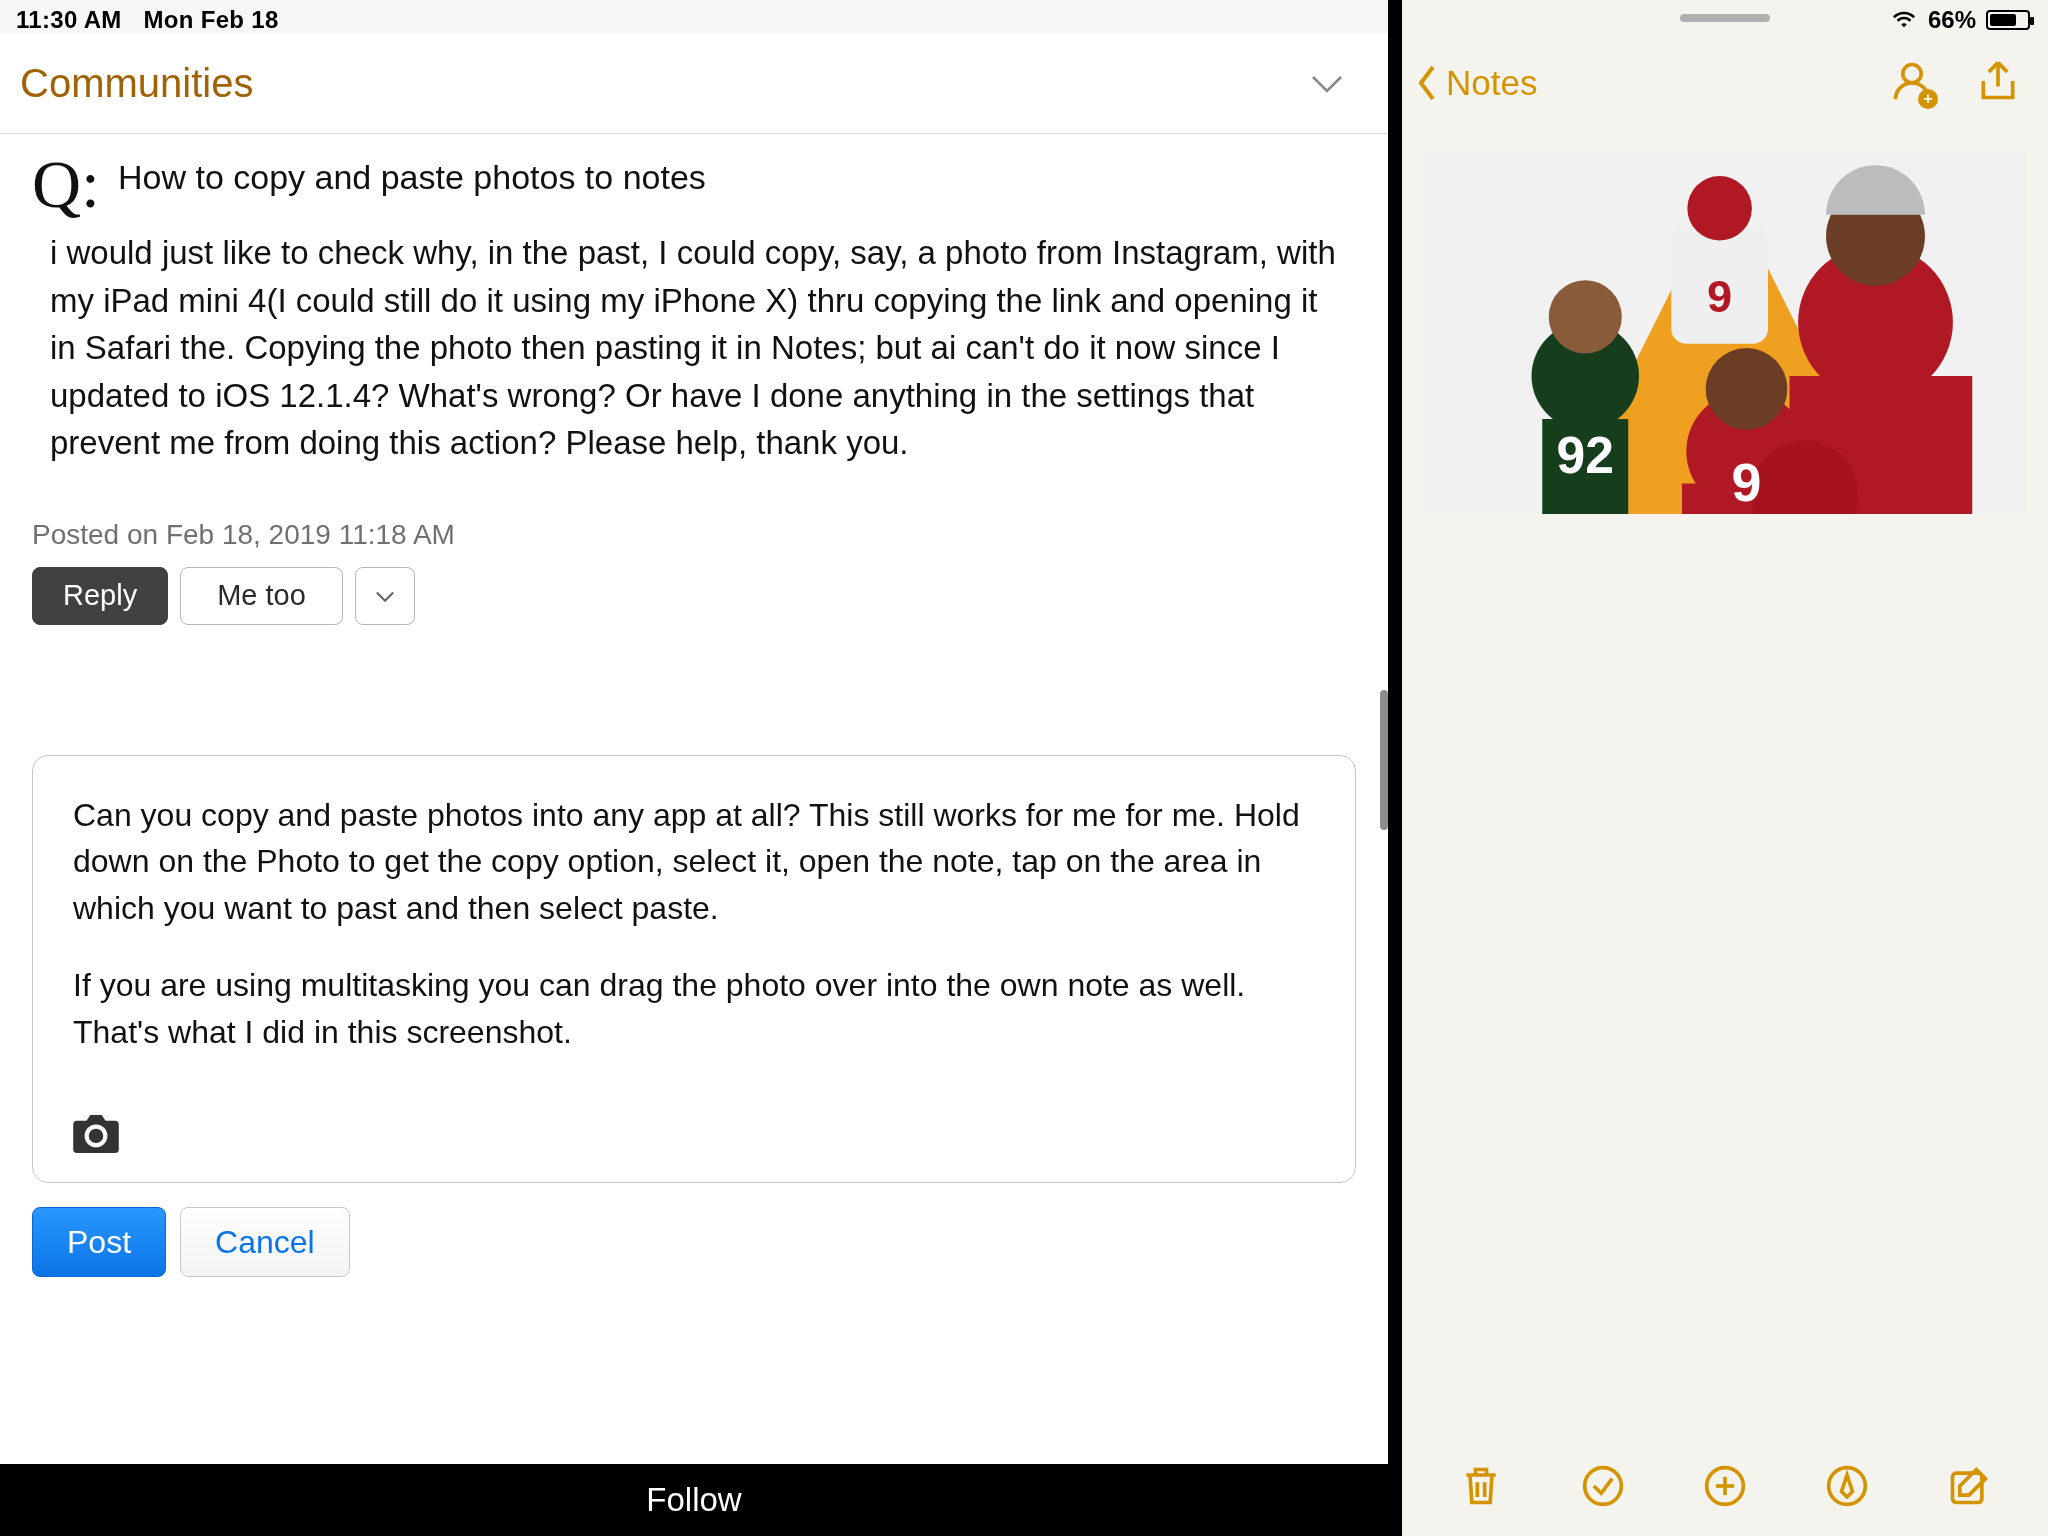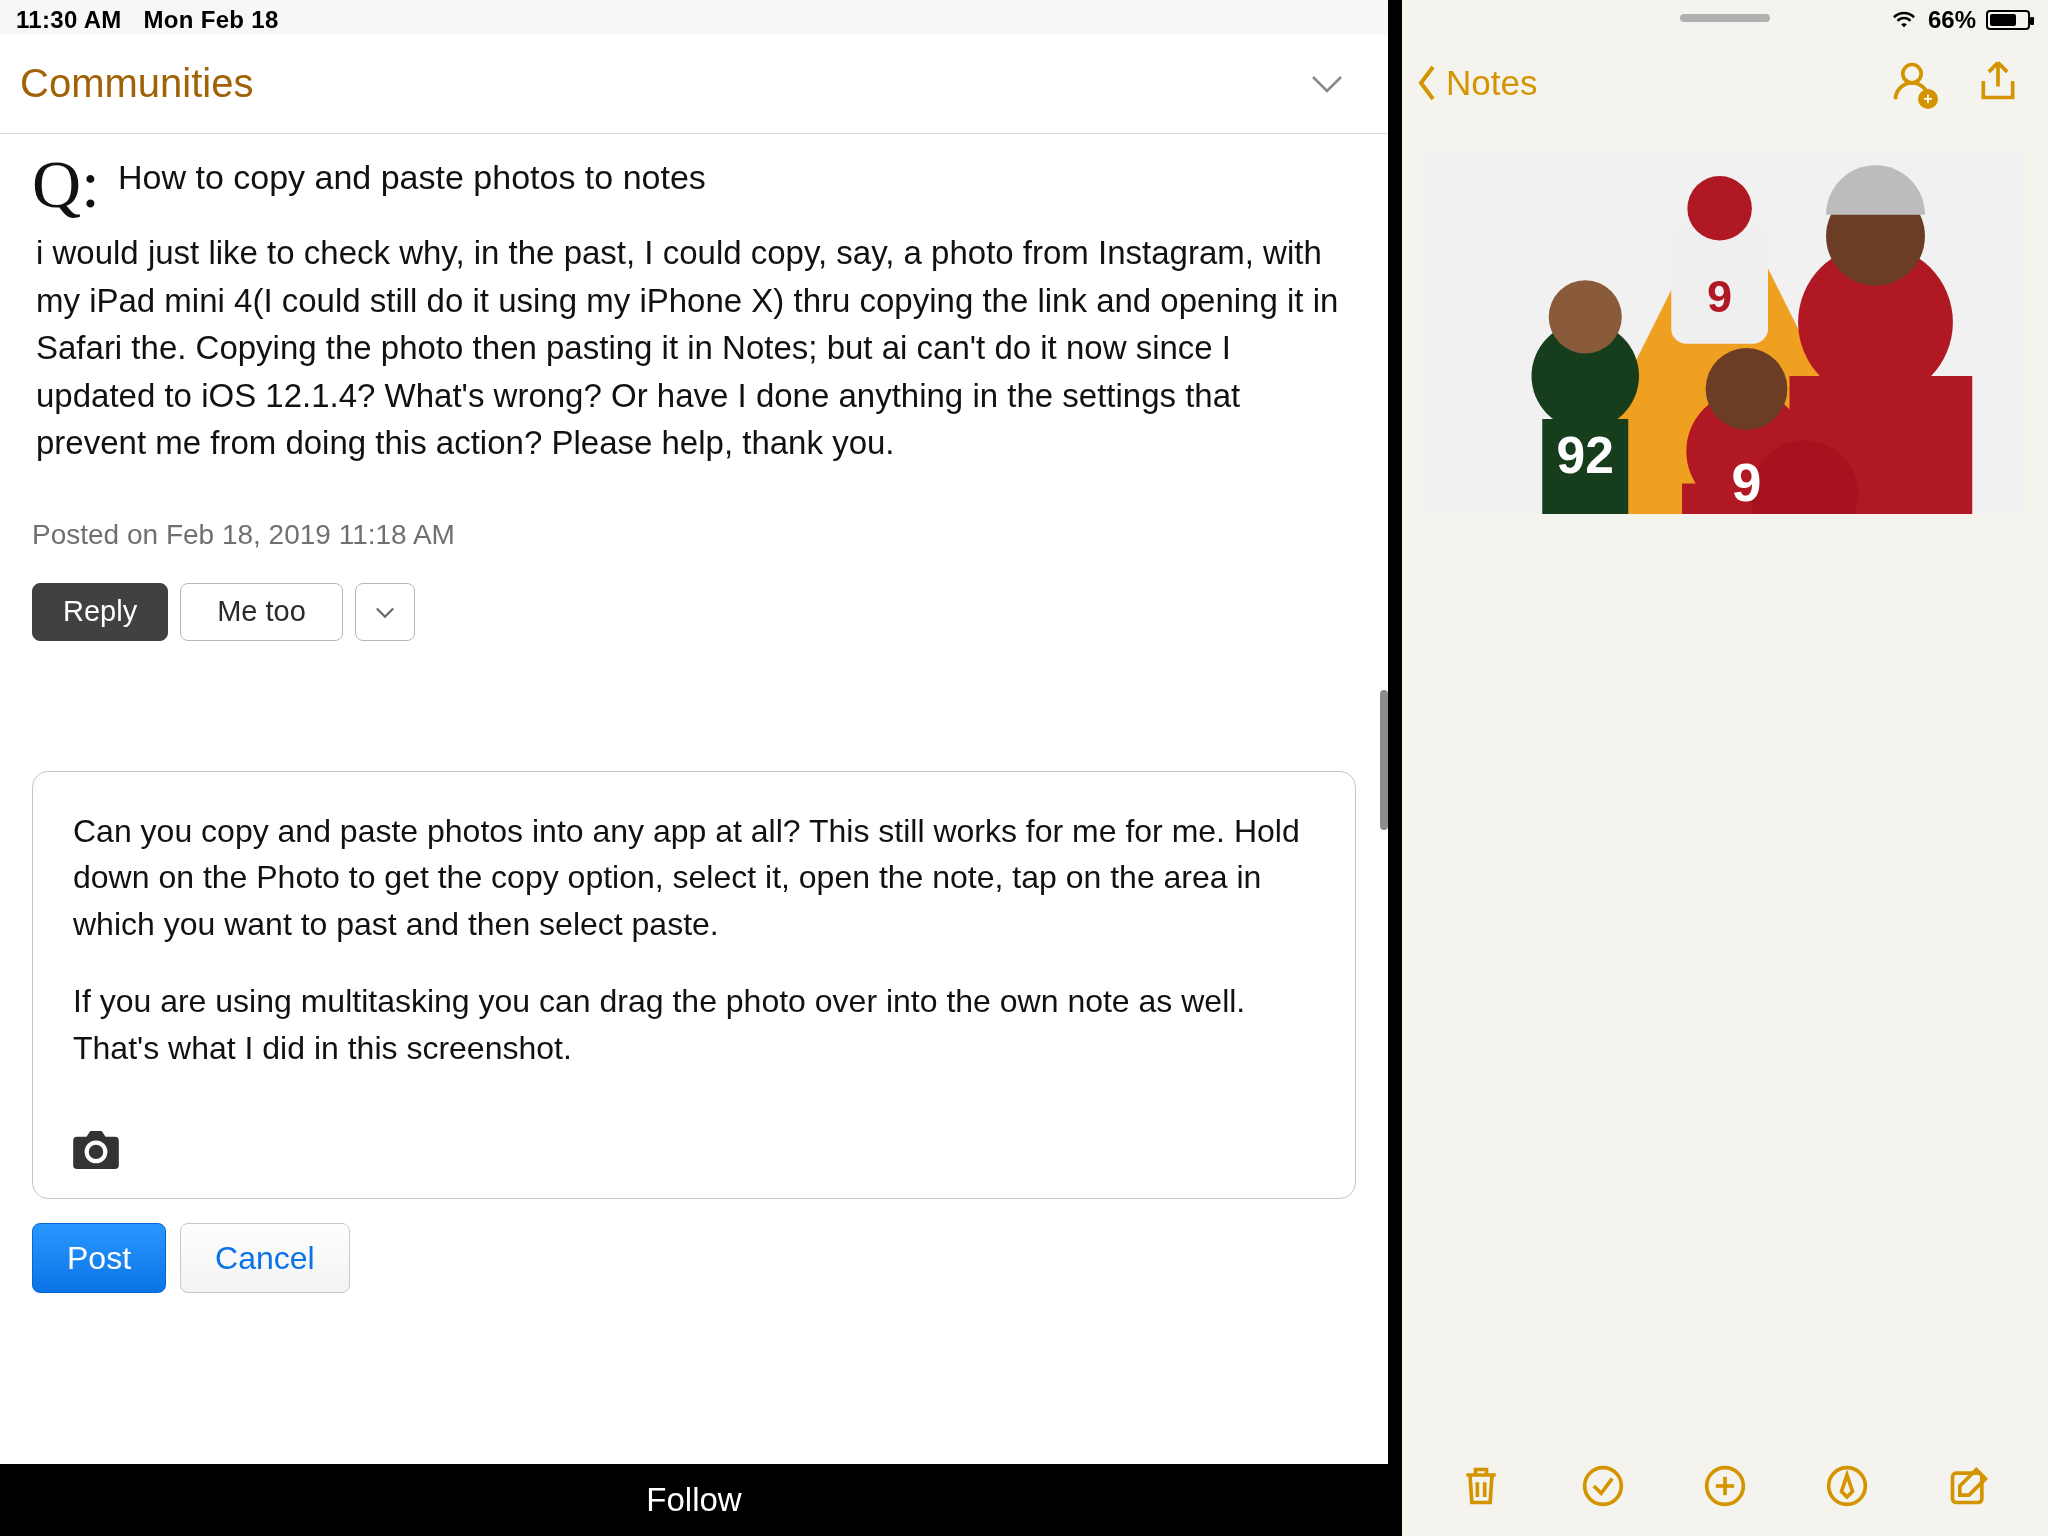--- a/index.html
+++ b/index.html
@@ -16,23 +16,23 @@
 
 #communities { height: 100px; border-bottom: 1px solid #d9d9d9; display: flex; align-items: center; justify-content: space-between; padding: 0 40px 0 20px; font-size: 40px; color: #a16207; font-weight: 400; }
 #communities svg { width: 42px; height: 42px; }
 
 #content { padding: 20px 32px 0 32px; color: #111; }
 
 #q-row { display: flex; align-items: flex-start; gap: 18px; }
 #q-mark { font-size: 68px; font-family: Georgia, "Times New Roman", serif; line-height: .9; font-weight: 400; }
 #q-title { font-size: 34px; padding-top: 4px; }
 
-#q-body { font-size: 33px; line-height: 1.44; margin: 14px 4px 52px; max-width: 1320px; }
-
-#posted { font-size: 28px; color: #707070; margin-bottom: 32px; }
+#q-body { font-size: 33px; line-height: 1.44; margin: 14px 18px 52px; max-width: 1320px; }
+
+#posted { font-size: 28px; color: #707070; margin-bottom: 16px; }
 
 .btn-row { display: flex; gap: 12px; }
 .btn { height: 58px; display: flex; align-items: center; justify-content: center; font-size: 29px; border-radius: 8px; border: 1px solid #b8b8b8; background: #fff; color: #2b2b2b; cursor: pointer; }
 .btn.filled { background: #414141; color: #fff; border-color: #414141; padding: 0 30px; }
 .btn.metoo { padding: 0 36px; }
 .btn.chev  { width: 60px; }
 
 #reply-box { margin: 130px 0 24px; border: 1px solid #c6c6c6; border-radius: 16px; padding: 36px 40px 16px; font-size: 32px; line-height: 1.46; }
 #reply-box .para { margin-bottom: 30px; }
 #reply-box .cam { margin-top: 60px; }

